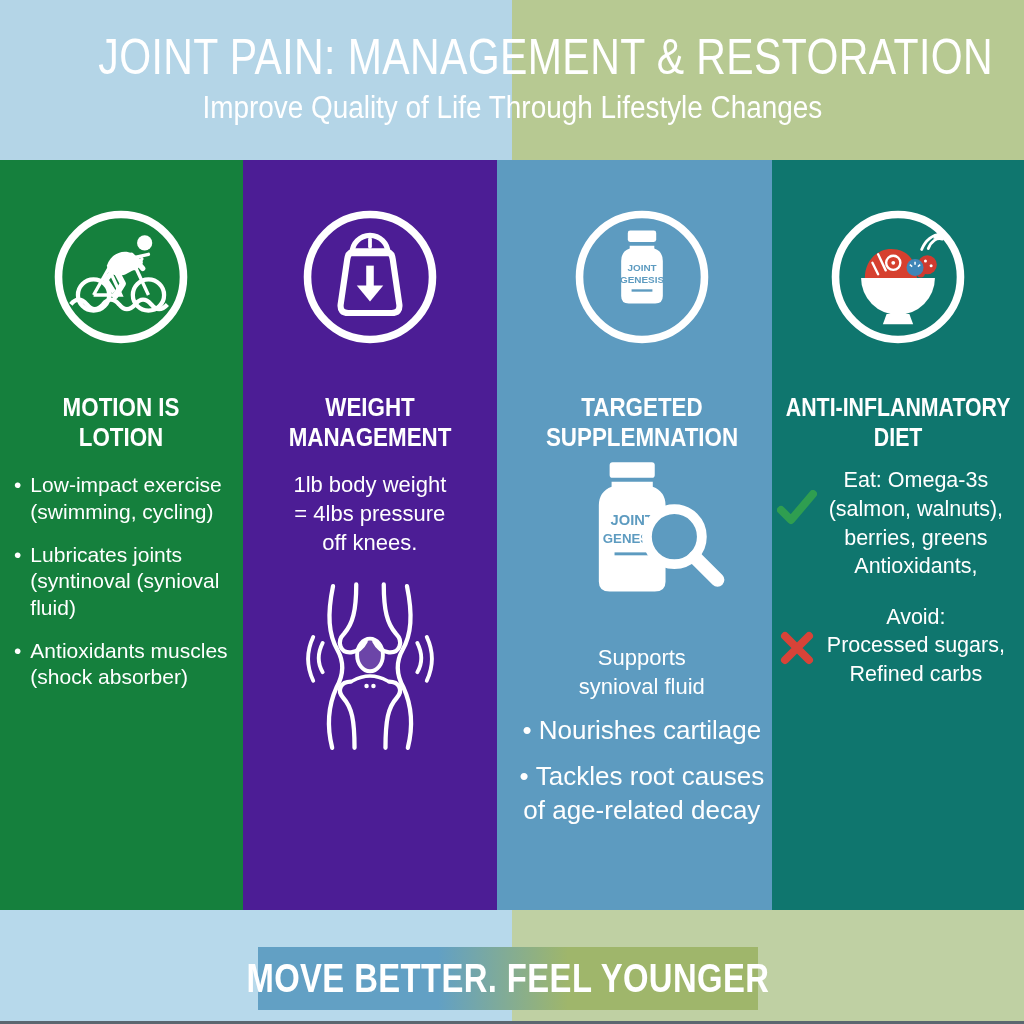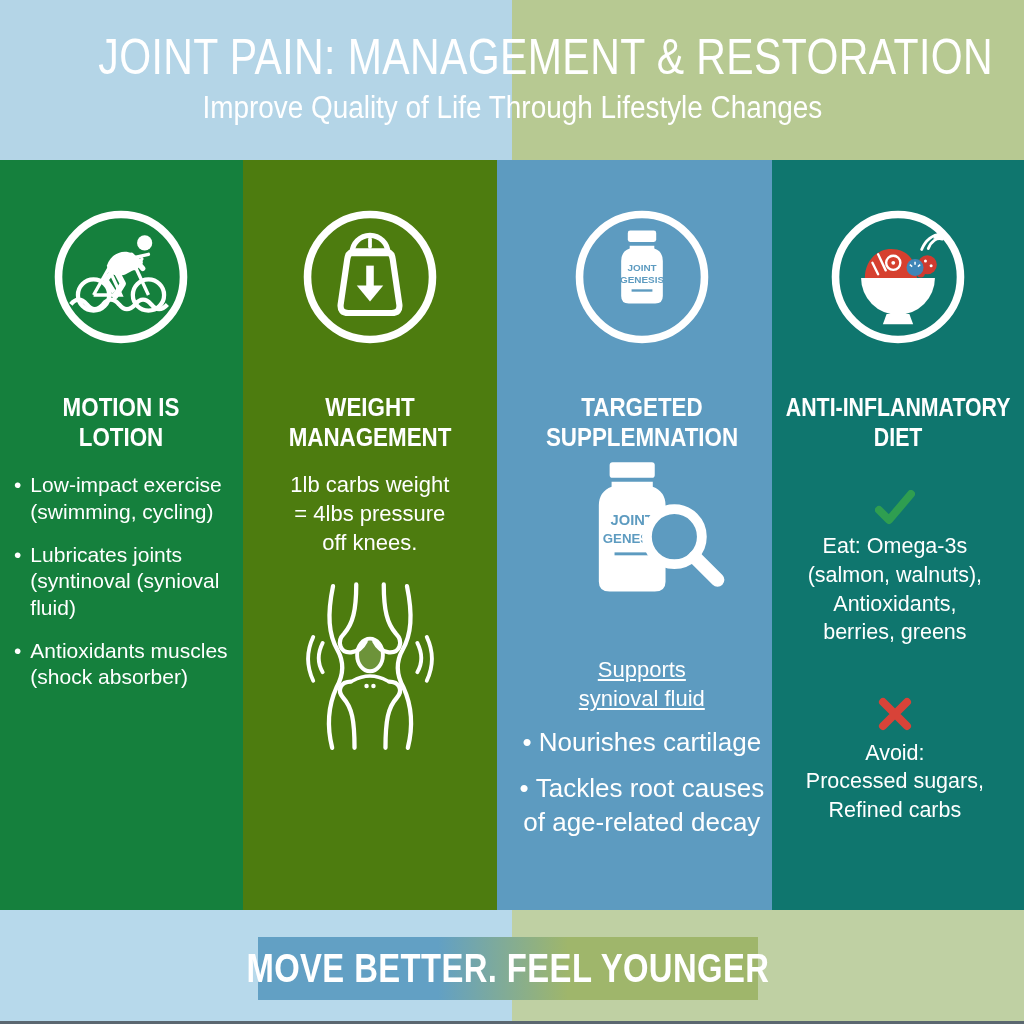--- a/index.html
+++ b/index.html
@@ -9,47 +9,47 @@
   .header{height:160px;background:linear-gradient(90deg,#b4d5e7 0 50%,#b7c992 50% 100%);
           text-align:center;}
   .title{padding-top:28px;font-size:50px;font-weight:400;letter-spacing:.5px;}
   .subtitle{font-size:31px;font-weight:400;margin-top:4px;}
   .cond{display:inline-block;transform:scaleX(.82);transform-origin:50% 50%;white-space:nowrap;}
   .cond90{display:inline-block;transform:scaleX(.9);transform-origin:50% 50%;white-space:nowrap;}
   
   .cols{display:flex;height:750px;}
   .col{position:relative;text-align:center;}
   .col-motion{width:256px;background:#15803d;}
-  .col-weight{width:268px;background:#4d7c0f;}
+  .col-weight{width:268px;background:#4c1d95;}
   .col-supplement{width:274px;background:#5d9bc0;padding-left:15px;}
   .col-diet{width:266px;background:#0f766e;}
   .icon-circle{display:block;margin:46px auto 0;}
   .col-title{font-weight:700;font-size:26px;line-height:1.16;margin:44px auto 0;max-width:240px;
              transform:scaleX(.86);transform-origin:50% 50%;}
   .col-diet .col-title{margin:44px -22px 0;max-width:none;transform:scaleX(.82);}
   .bullets{margin-top:20px;padding:0 10px 0 14px;text-align:left;font-size:21px;line-height:1.27;
            display:flex;flex-direction:column;gap:16px;}
   .bullet{display:flex;gap:9px;}
   .bullet .dot{flex:0 0 auto;}
   .lines{margin-top:18px;font-size:22px;line-height:1.32;}
-  .lead-lines{margin-top:24px;font-size:22px;line-height:1.3;text-decoration:underline;}
+  .lead-lines{margin-top:12px;font-size:22px;line-height:1.3;}
   .c3-bullets{margin-top:12px;font-size:26px;line-height:1.3;display:flex;flex-direction:column;
               gap:13px;padding:0 6px;}
   .knee-wrap{margin-top:16px;}
   .bottle-wrap{margin-top:8px;}
-  .diet-row{display:flex;margin-top:14px;padding:0 10px 0 4px;flex-direction:column;}
+  .diet-row{display:flex;margin-top:14px;padding:0 10px 0 4px;}
   .diet-row.avoid{margin-top:22px;}
   .diet-mark{flex:0 0 42px;display:flex;justify-content:center;}
   .diet-mark.check{padding-top:24px;}
   .diet-mark.cross{padding-top:28px;}
   .diet-text{flex:1;font-size:21.5px;line-height:1.33;text-align:center;}
   
   .footer{position:relative;height:114px;
           background:linear-gradient(90deg,#b7d9eb 0 50%,#bfd0a3 50% 100%);}
-  .banner{position:absolute;left:258px;top:27px;width:500px;height:63px;
+  .banner{position:absolute;left:258px;top:37px;width:500px;height:63px;
           background:linear-gradient(90deg,#62a0c4 0%,#62a0c4 36%,#9fb66b 62%,#9fb66b 100%);
           display:flex;align-items:center;justify-content:center;
           font-size:40px;font-weight:700;letter-spacing:.5px;}
   .bottom-line{position:absolute;left:0;bottom:0;width:100%;height:3px;background:#5b6770;}
   svg{display:inline-block;vertical-align:top;}
   svg text{font-family:"Liberation Sans",sans-serif;font-weight:bold;}
 </style>
 </head>
 <body>
 
@@ -103,21 +103,21 @@
         <path d="M60,48 h30 q8,0 9,8 l7,48 q1,9 -8,9 h-46 q-9,0 -8,-9 l7,-48 q1,-8 9,-8 z" stroke-width="6.5" stroke-linejoin="round"></path>
         <path d="M56,50 a19,19 0 0 1 38,0" stroke-width="5.5"></path>
         <line x1="56" y1="51" x2="94" y2="51" stroke-width="4"></line>
         <line x1="75" y1="35" x2="75" y2="43" stroke-width="4" stroke-linecap="round"></line>
         <circle cx="75" cy="47" r="2.2" fill="#ffffff" stroke="none"></circle>
         <line x1="75" y1="63" x2="75" y2="86" stroke-width="8"></line>
         <polygon points="61,84 89,84 75,101" fill="#ffffff" stroke="none"></polygon>
       </svg>
       <div class="col-title">WEIGHT MANAGEMENT</div>
       <div class="lines">
-        <div>1lb carbs weight</div>
+        <div>1lb body weight</div>
         <div>= 4lbs pressure</div>
         <div>off knees.</div>
       </div>
       <div class="knee-wrap">
         <svg width="172" height="188" viewBox="0 0 200 200" fill="none" stroke="#ffffff" stroke-width="5" stroke-linecap="round">
           <path d="M57,6 C50,40 52,62 62,80 C70,94 70,108 61,124 C51,146 50,170 56,194"></path>
           <path d="M143,6 C150,40 148,62 138,80 C130,94 130,108 139,124 C149,146 150,170 144,194"></path>
           <path d="M84,4 C84,34 80,50 70,61 C60,71 66,84 78,83 C87,82 92,76 95,70"></path>
           <path d="M116,4 C116,34 120,50 130,61 C140,71 134,84 122,83 C113,82 108,76 105,70"></path>
           <ellipse cx="100" cy="86" rx="15" ry="19" stroke-width="4.5" fill="rgba(255,255,255,0.18)"></ellipse>
@@ -186,22 +186,22 @@
       <div class="col-title">ANTI-INFLANMATORY DIET</div>
       <div class="diet-row">
         <div class="diet-mark check">
           <svg width="40" height="36" viewBox="0 0 40 36" fill="none">
             <path d="M4,20 L14,30 L36,4" stroke="#2f9e50" stroke-width="8" stroke-linecap="round" stroke-linejoin="round"></path>
           </svg>
         </div>
         <div class="diet-text">
           <div>Eat: Omega-3s</div>
           <div>(salmon, walnuts),</div>
+          <div>berries, greens</div>
           <div>Antioxidants,</div>
-          <div>berries, greens</div>
         </div>
       </div>
       <div class="diet-row avoid">
         <div class="diet-mark cross">
           <svg width="34" height="34" viewBox="0 0 34 34" fill="none">
             <path d="M5,5 L29,29 M29,5 L5,29" stroke="#d84338" stroke-width="8" stroke-linecap="round"></path>
           </svg>
         </div>
         <div class="diet-text">
           <div>Avoid:</div>

